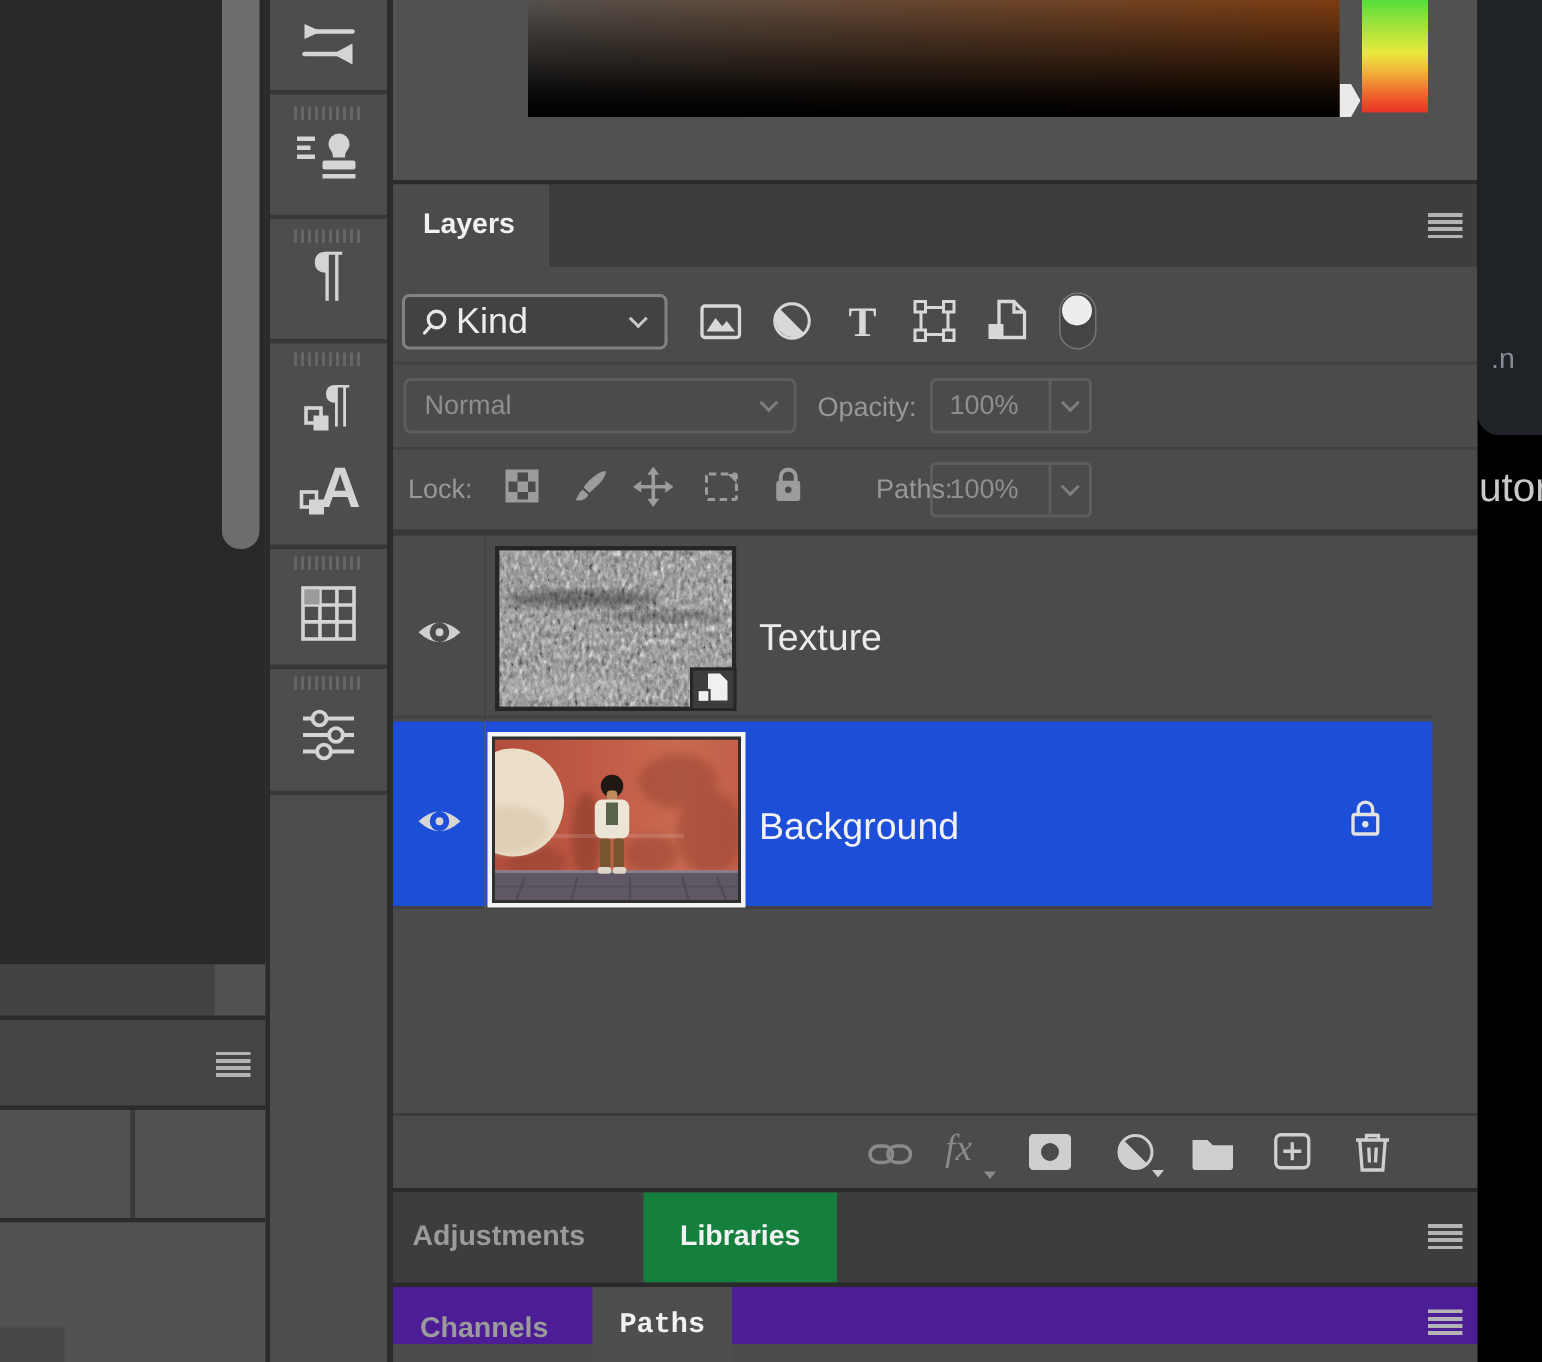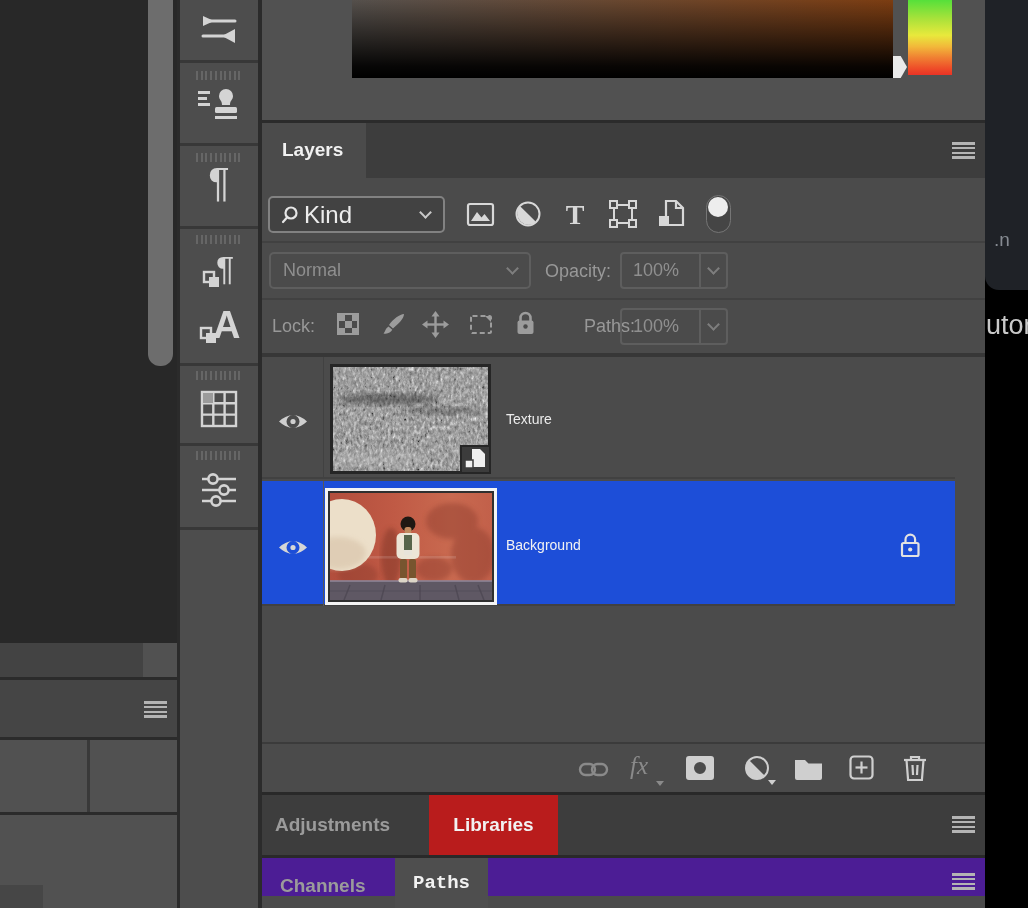--- a/index.html
+++ b/index.html
@@ -8,21 +8,21 @@
   #app{position:relative;width:1028px;height:908px;background:#4b4b4b;color:#e8e8e8;}
   .abs{position:absolute;}
   .hamb{width:23px;height:17px;background-image:repeating-linear-gradient(to bottom,#b4b4b4 0 2.6px,rgba(0,0,0,0) 2.6px 4.8px);}
   .grip{width:46px;height:9px;background-image:repeating-linear-gradient(to right,#666 0 2px,rgba(0,0,0,0) 2px 4.7px);}
   .chev{width:9px;height:9px;border-right:2px solid #9a9a9a;border-bottom:2px solid #9a9a9a;transform:rotate(45deg);margin-top:-4px;}
   .valbox{border:2px solid #5e5e5e;border-radius:4px;display:flex;align-items:center;color:#8f8f8f;font-size:18px;}
   .valbox .vtxt{flex:1;padding-left:11px;}
   .valbox .vchev{width:27px;align-self:stretch;border-left:2px solid #5e5e5e;display:flex;align-items:center;justify-content:center;}
   .dislabel{color:#989898;font-size:18px;}
   .tabtxt{font-size:19px;font-weight:bold;}
-  .rowname{font-size:14px;color:#ebebeb;}
+  .rowname{font-size:25px;color:#ebebeb;}
   .dockicon{position:absolute;left:50%;transform:translateX(-50%);}
 </style>
 </head>
 <body>
 
 <div id="app">
 
   <div class="abs" style="left:0;top:0;width:177px;height:643px;background:#282828;"></div>
   <div class="abs" style="left:148px;top:-16px;width:25px;height:382px;border-radius:12px;background:#6d6d6d;"></div>
   <div class="abs" style="left:0;top:643px;width:177px;height:34px;background:#434343;"></div>
@@ -350,21 +350,21 @@
         <path d="M10 7 v-3 h8 v3"></path>
         <path d="M5.5 7 l1.6 20 h13.8 l1.6 -20"></path>
         <line x1="11.5" y1="12" x2="12" y2="22"></line>
         <line x1="16.5" y1="12" x2="16" y2="22"></line>
       </g>
     </svg>
 
     <div class="abs" style="left:0;top:792px;width:723px;height:3px;background:#292929;"></div>
     <div class="abs" style="left:0;top:795px;width:723px;height:60px;background:#3d3d3d;">
       <span class="abs tabtxt" style="left:13px;top:19px;color:#9b9b9b;">Adjustments</span>
-      <div class="abs" style="left:167px;top:0;width:129px;height:60px;background:#b91c1c;display:flex;align-items:center;justify-content:center;">
+      <div class="abs" style="left:167px;top:0;width:129px;height:60px;background:#15803d;display:flex;align-items:center;justify-content:center;">
         <span class="tabtxt" style="color:#f2f2f2;">Libraries</span>
       </div>
       <div class="hamb abs" style="left:690px;top:21px;"></div>
     </div>
 
     <div class="abs" style="left:0;top:855px;width:723px;height:3px;background:#292929;"></div>
     <div class="abs" style="left:0;top:858px;width:723px;height:38px;background:#4c1d95;">
       <span class="abs tabtxt" style="left:18px;top:17px;color:#9b9b9b;">Channels</span>
       <div class="abs" style="left:133px;top:0;width:93px;height:50px;background:#4e4e4e;display:flex;align-items:center;justify-content:center;">
         <span class="tabtxt" style="color:#f2f2f2;font-family:Liberation Mono, monospace;">Paths</span>

